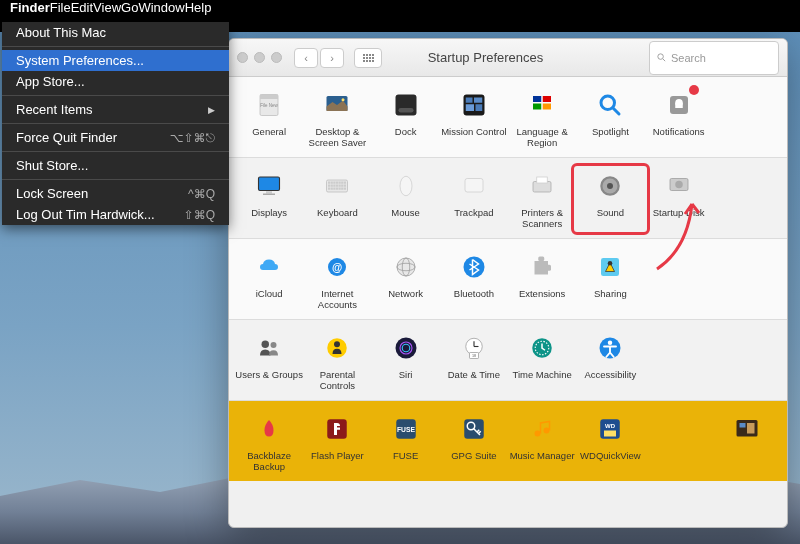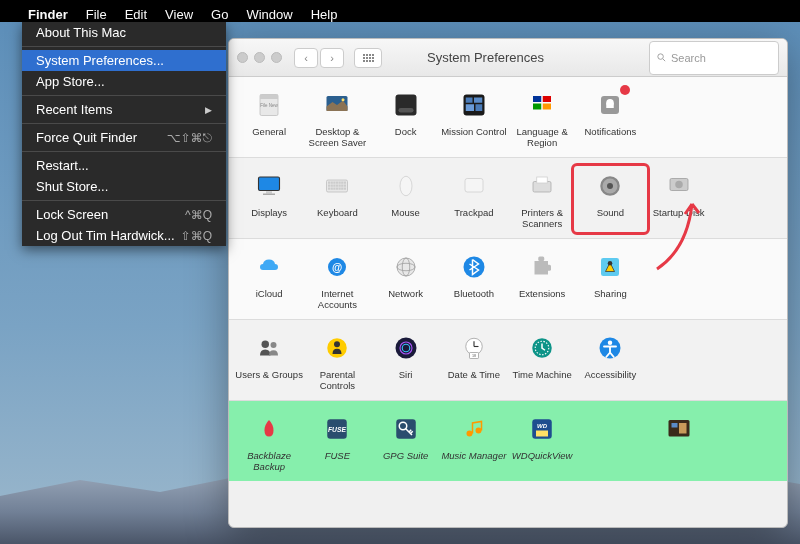--- a/index.html
+++ b/index.html
@@ -1,22 +1,22 @@
 <!DOCTYPE html>
 <html><head>
 <meta charset="utf-8">
 <style>
 * { margin: 0; padding: 0; box-sizing: border-box; font-family: -apple-system, "Helvetica Neue", Arial, sans-serif; }
 body { width: 800px; height: 544px; background: linear-gradient(to bottom, #5b8db8 0%, #7aa3c4 60%, #9cb8cc 100%); position: relative; overflow: hidden; }
 .mountains { position: absolute; bottom: 0; left: 0; width: 100%; height: 80px; background: linear-gradient(to top, #4a5568 0%, #718096 40%, #a0aec0 100%); clip-path: polygon(0 100%, 0 40%, 10% 20%, 20% 35%, 30% 15%, 40% 30%, 50% 10%, 60% 25%, 70% 5%, 80% 20%, 90% 8%, 100% 25%, 100% 100%); }
-.menubar { background: #000; height: 22px; display: flex; align-items: flex-end; padding: 0 10px; color: #fff; font-size: 13px; gap: 18px; }
+.menubar { background: #000; height: 32px; display: flex; align-items: flex-start; padding: 0 10px; color: #fff; font-size: 13px; }
 .menubar .apple { font-size: 14px; }
 .menubar .active { font-weight: bold; }
 .menubar span { cursor: default; }
-.dropdown { position: absolute; top: 22px; left: 22px; width: 204px; background: #2a2a2a; color: #fff; font-size: 13px; box-shadow: 0 4px 12px rgba(0,0,0,0.5); z-index: 100; }
+.dropdown { position: absolute; top: 22px; left: 2px; width: 227px; background: #2a2a2a; color: #fff; font-size: 13px; box-shadow: 0 4px 12px rgba(0,0,0,0.5); z-index: 100; }
 .dd-item { padding: 3px 14px; display: flex; justify-content: space-between; align-items: center; cursor: default; }
 .dd-item.highlighted { background: #2f6fcf; }
 .dd-sep { height: 1px; background: #4a4a4a; margin: 3px 0; }
 .dd-shortcut { color: #aaa; font-size: 12px; }
 .dd-arrow { font-size: 9px; color: #ccc; }
 .window { position: absolute; top: 38px; left: 228px; width: 560px; height: 490px; background: #f0f0f0; border-radius: 6px; box-shadow: 0 10px 40px rgba(0,0,0,0.35); border: 1px solid #bbb; overflow: hidden; }
 .titlebar { height: 38px; background: linear-gradient(#f7f7f7, #e8e8e8); border-bottom: 1px solid #ccc; display: flex; align-items: center; padding: 0 8px; gap: 6px; }
 .traffic { display: flex; gap: 6px; }
 .tl { width: 11px; height: 11px; border-radius: 50%; background: #ccc; border: 0.5px solid #bbb; }
 .navbtns { display: flex; gap: 2px; margin-left: 6px; }
@@ -25,21 +25,21 @@
 .dots { display: grid; grid-template-columns: repeat(4, 2px); grid-template-rows: repeat(3, 2px); gap: 1px; }
 .dots i { background: #888; width: 2px; height: 2px; }
 .wtitle { flex: 1; text-align: center; font-size: 13px; color: #444; margin-left: -60px; }
 .search { width: 130px; height: 34px; background: #fff; border: 1px solid #ccc; border-radius: 4px; display: flex; align-items: center; padding: 0 6px; gap: 4px; font-size: 11px; color: #999; }
 .rows { display: flex; flex-direction: column; }
 .row { display: grid; grid-template-columns: repeat(8, 1fr); padding: 10px 6px 8px; border-bottom: 1px solid #dcdcdc; }
 .row:nth-child(1) { background: #fafafa; }
 .row:nth-child(2) { background: #f2f2f2; }
 .row:nth-child(3) { background: #fafafa; }
 .row:nth-child(4) { background: #f2f2f2; }
-.row:nth-child(5) { background: #86efac; border-bottom: none; font-style: italic; }
+.row:nth-child(5) { background: #eab308; border-bottom: none; }
 .pref { display: flex; flex-direction: column; align-items: center; gap: 4px; cursor: default; }
 .picon { width: 36px; height: 36px; border-radius: 6px; display: flex; align-items: center; justify-content: center; position: relative; }
 .plabel { font-size: 9.5px; color: #333; text-align: center; line-height: 1.15; height: 22px; }
 .highlight-box { border: 3px solid #e63946; border-radius: 6px; padding: 2px; margin: -5px; }
 .arrow-annotation { position: absolute; pointer-events: none; }
 svg.ic { width: 30px; height: 30px; }
 .badge { position: absolute; top: -2px; right: -2px; width: 10px; height: 10px; background: #e63946; border-radius: 50%; }
 </style>
 </head>
 <body>
@@ -73,23 +73,20 @@
       <span>Recent Items</span>
       <span class="dd-arrow">▶</span>
     </div>
     <div class="dd-sep"></div>
     <div class="dd-item">
       <span>Force Quit Finder</span>
       <span class="dd-shortcut">⌥⇧⌘⎋</span>
     </div>
     <div class="dd-sep"></div>
     <div class="dd-item">
-      <span>Restart...</span>
-    </div>
-    <div class="dd-item">
       <span>Shut Store...</span>
     </div>
     <div class="dd-sep"></div>
     <div class="dd-item">
       <span>Lock Screen</span>
       <span class="dd-shortcut">^⌘Q</span>
     </div>
     <div class="dd-item">
       <span>Log Out Tim Hardwick...</span>
       <span class="dd-shortcut">⇧⌘Q</span>
@@ -116,21 +113,21 @@
           <i></i>
           <i></i>
           <i></i>
           <i></i>
           <i></i>
           <i></i>
           <i></i>
           <i></i>
         </div>
     </div>
-    <div class="wtitle">System Preferences</div>
+    <div class="wtitle">Startup Preferences</div>
     <div class="search">
       <svg width="11" height="11" viewBox="0 0 24 24">
           <circle cx="10" cy="10" r="6" fill="none" stroke="#999" stroke-width="2"></circle>
           <line x1="15" y1="15" x2="20" y2="20" stroke="#999" stroke-width="2"></line>
         </svg>
       <span>Search</span>
     </div>
   </div>
   <div class="rows" id="pref-rows">
       <div class="row">
@@ -178,20 +175,29 @@
         <div class="pref">
           <div class="picon">
             <svg class="ic" viewBox="0 0 40 40">
               <rect x="8" y="8" width="11" height="8" fill="#003399"></rect>
               <rect x="21" y="8" width="11" height="8" fill="#d00"></rect>
               <rect x="8" y="18" width="11" height="8" fill="#090"></rect>
               <rect x="21" y="18" width="11" height="8" fill="#f90"></rect>
             </svg>
           </div>
           <div class="plabel">Language &amp; Region</div>
+        </div>
+        <div class="pref">
+          <div class="picon">
+            <svg class="ic" viewBox="0 0 40 40">
+              <circle cx="17" cy="17" r="9" fill="none" stroke="#1e88e5" stroke-width="4"></circle>
+              <line x1="24" y1="24" x2="32" y2="32" stroke="#1e88e5" stroke-width="4" stroke-linecap="round"></line>
+            </svg>
+          </div>
+          <div class="plabel">Spotlight</div>
         </div>
         <div class="pref">
           <div class="picon">
             <svg class="ic" viewBox="0 0 40 40">
               <rect x="8" y="8" width="24" height="24" rx="4" fill="#999"></rect>
               <circle cx="20" cy="17" r="5" fill="#fff"></circle>
               <rect x="15" y="17" width="10" height="7" fill="#fff"></rect>
             </svg>
             <div class="badge"></div>
           </div>
@@ -415,20 +421,29 @@
           <div class="picon">
             <svg class="ic" viewBox="0 0 40 40">
               <path d="M20 8 Q14 14 14 22 Q14 30 20 30 Q26 30 26 22 Q26 14 20 8" fill="#e63946"></path>
             </svg>
           </div>
           <div class="plabel">Backblaze Backup</div>
         </div>
         <div class="pref">
           <div class="picon">
             <svg class="ic" viewBox="0 0 40 40">
+              <rect x="7" y="7" width="26" height="26" rx="4" fill="#8b1a1a"></rect>
+              <path d="M16 12 L20 12 Q24 12 24 16 L20 16 L20 28 L16 28 Z M18 18 L24 18 L24 21 L18 21 Z" fill="#fff"></path>
+            </svg>
+          </div>
+          <div class="plabel">Flash Player</div>
+        </div>
+        <div class="pref">
+          <div class="picon">
+            <svg class="ic" viewBox="0 0 40 40">
               <rect x="7" y="7" width="26" height="26" rx="4" fill="#2a4d6e"></rect>
               <text x="20" y="24" text-anchor="middle" font-size="9" fill="#fff" font-weight="bold">FUSE</text>
             </svg>
           </div>
           <div class="plabel">FUSE</div>
         </div>
         <div class="pref">
           <div class="picon">
             <svg class="ic" viewBox="0 0 40 40">
               <rect x="7" y="7" width="26" height="26" rx="4" fill="#2a4d6e"></rect>

